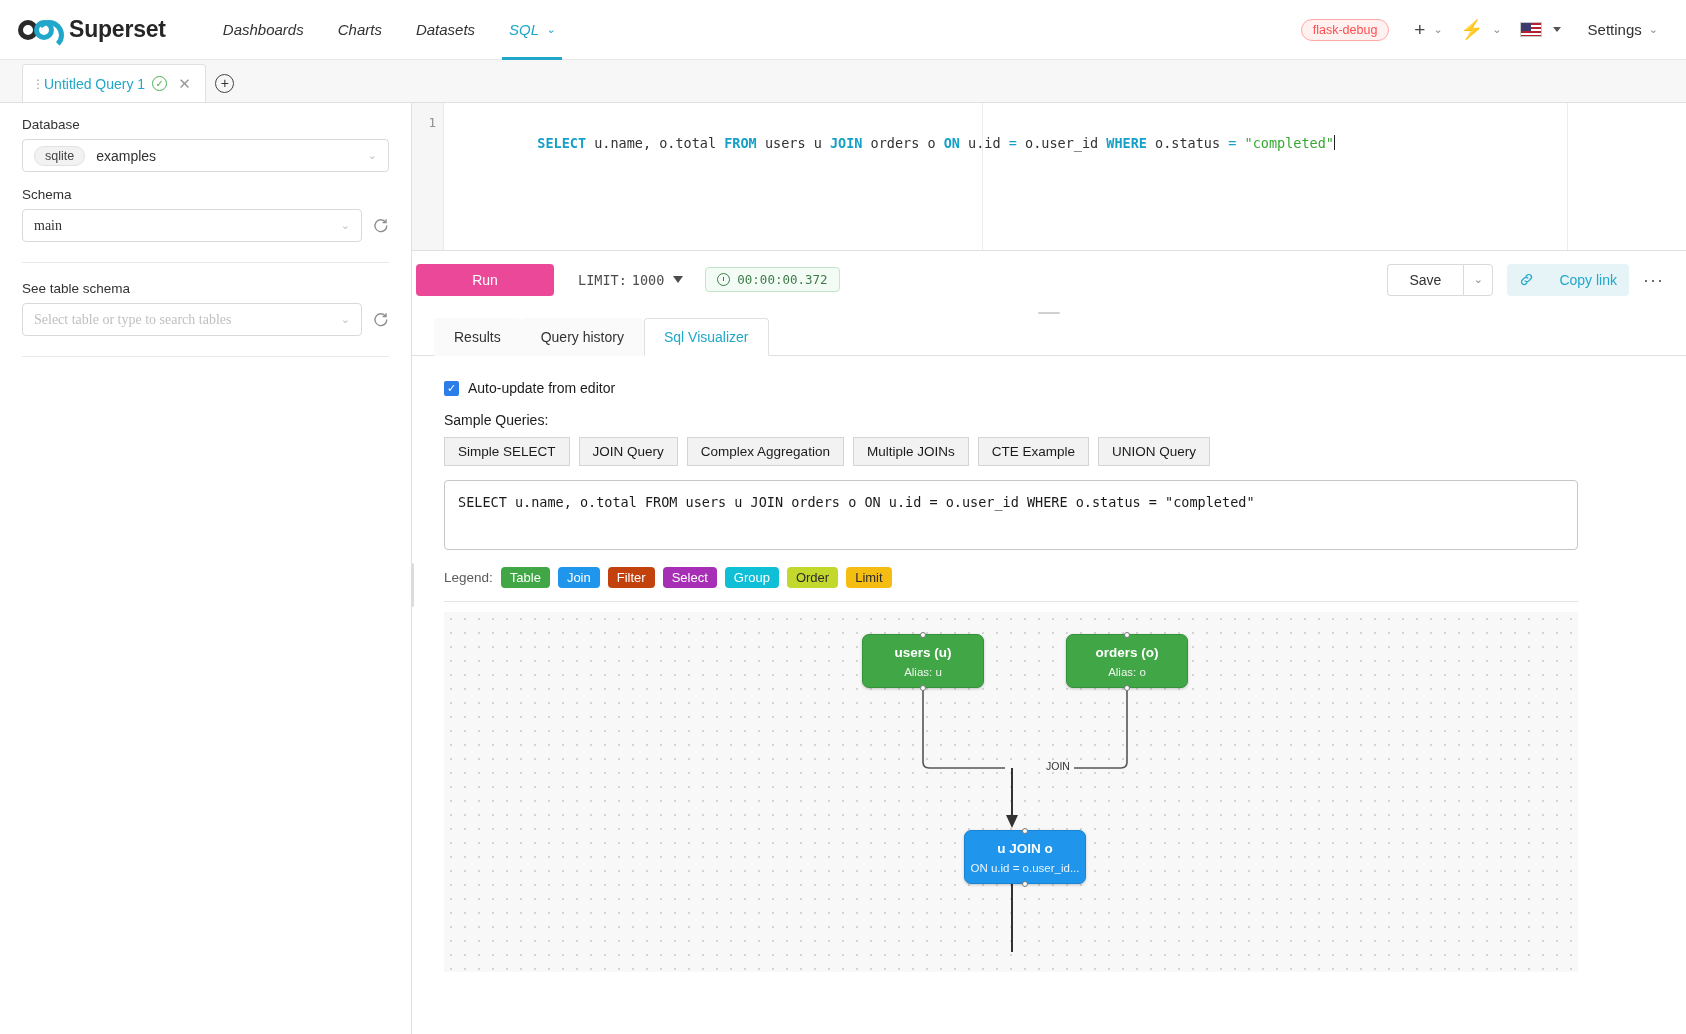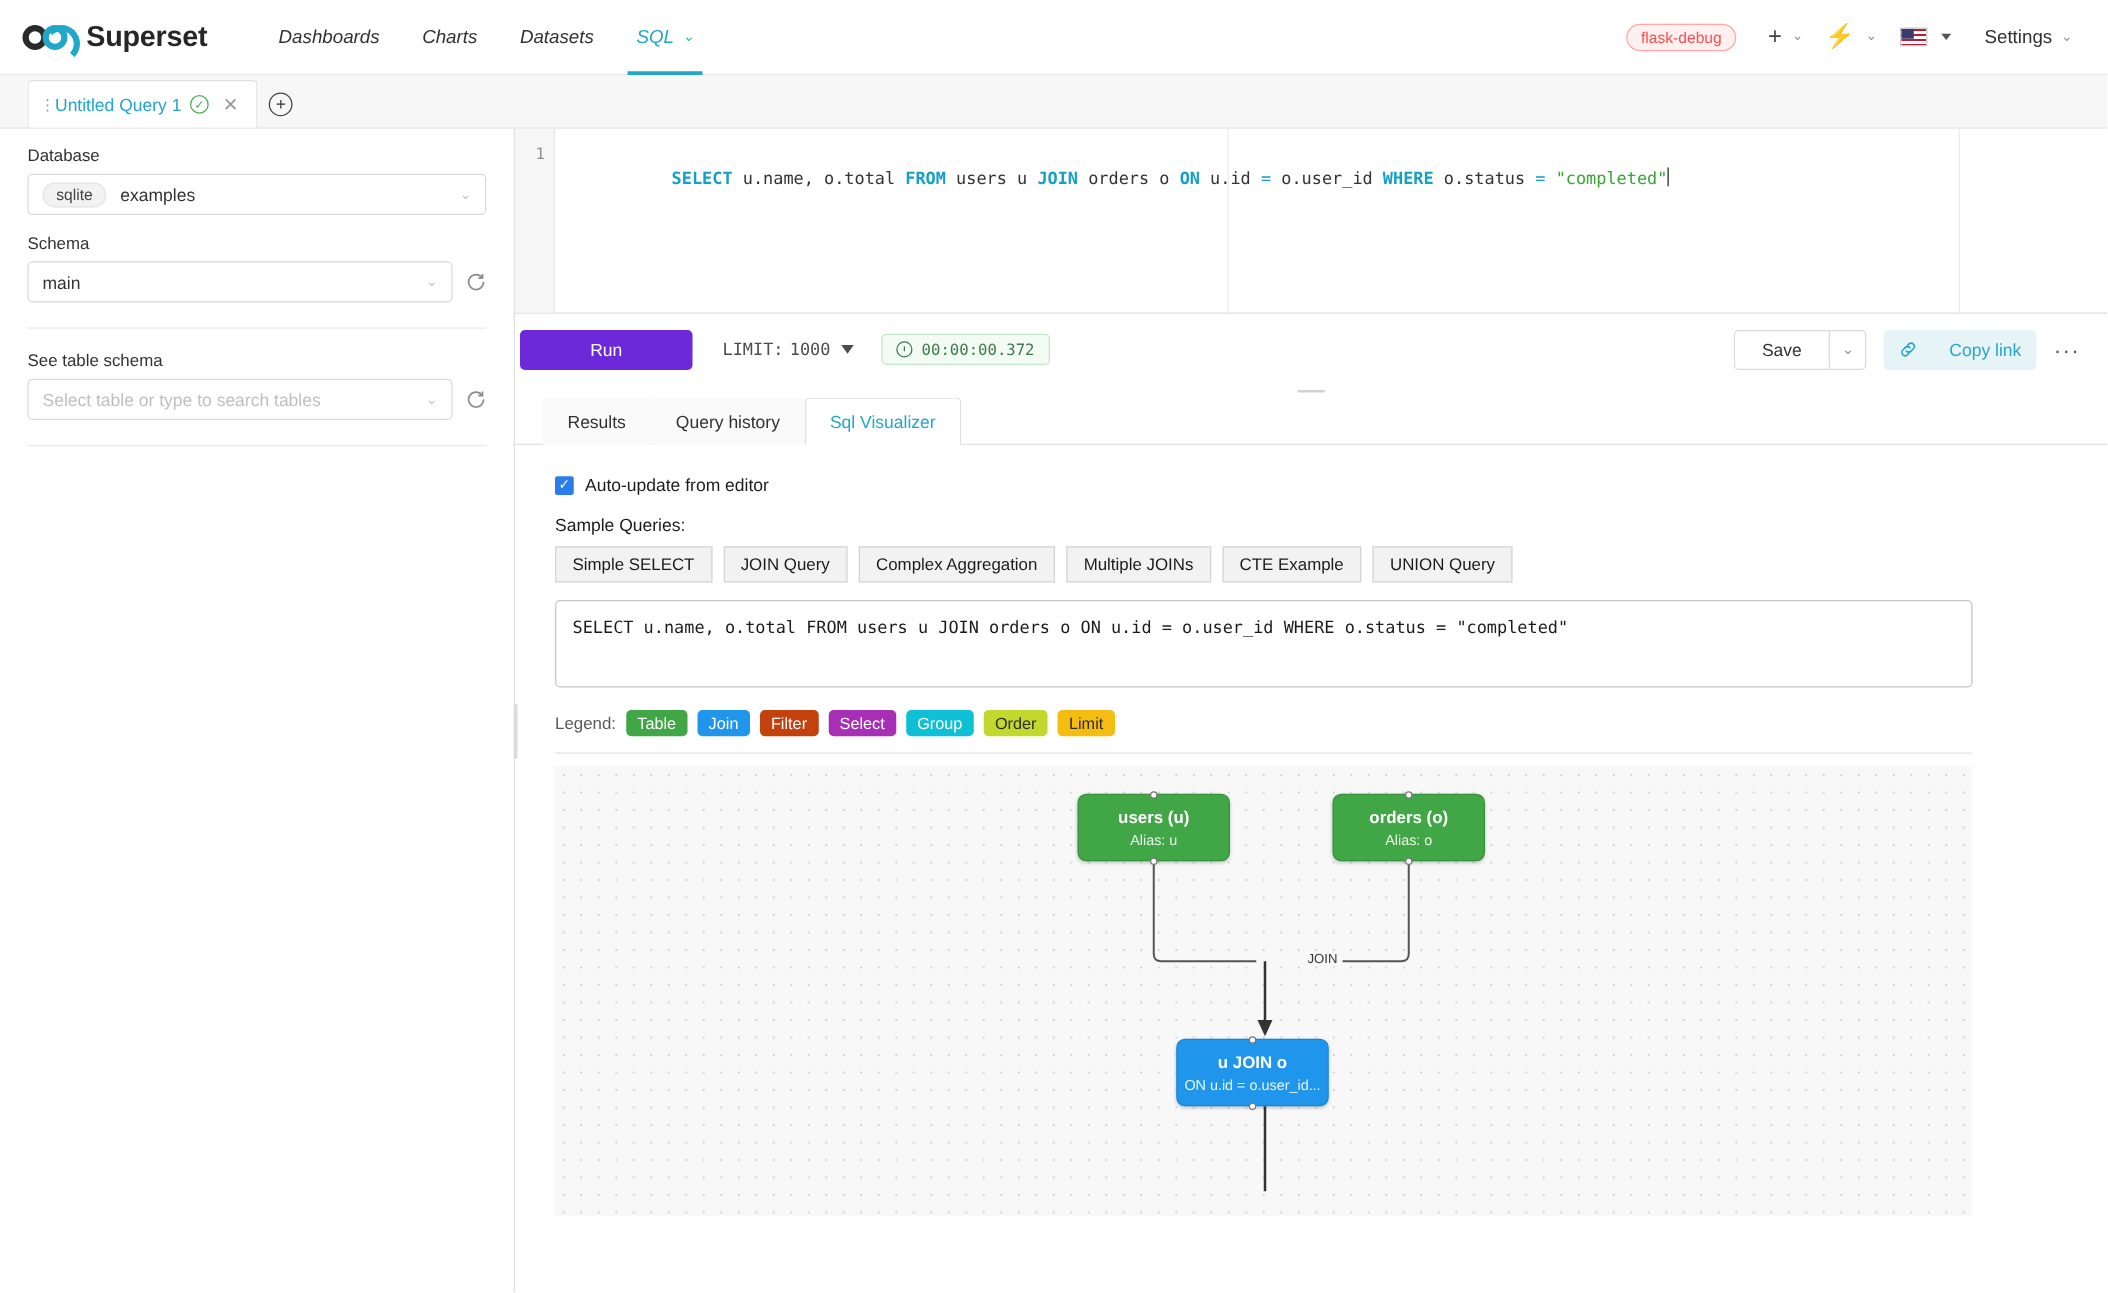--- a/index.html
+++ b/index.html
@@ -100,21 +100,21 @@
     display: flex; align-items: center; padding: 0 11px; font-size: 14px; color: #323232;
     cursor: pointer;
   }
   .select-box .sel-caret { margin-left: auto; color: #bfbfbf; font-size: 11px; }
   .db-chip {
     background: #f2f2f2; border: 1px solid #e2e2e2; border-radius: 12px;
     font-size: 12.5px; padding: 2px 10px; margin-right: 11px; color: #444;
   }
   .placeholder { color: #bfbfbf; }
   .field { margin-bottom: 15px; }
-  .row-with-refresh { display: flex; align-items: center; gap: 10px; }
+  .row-with-refresh { display: flex; align-items: center; gap: 10px; font-family: Liberation Serif, serif; }
   .row-with-refresh .select-box { flex: 1; }
   .refresh-ico {
     width: 17px; height: 17px; color: #8c8c8c; flex: none; cursor: pointer;
   }
   .divider { height: 1px; background: #eaeaea; margin: 20px 0 18px 0; }
   .panel-handle { position: absolute; right: -3px; top: 460px; width: 3px; height: 44px; background: #dcdcdc; border-radius: 2px; }
 
   
   .rightpanel { flex: 1; display: flex; flex-direction: column; background: #fff; overflow: hidden; }
 
@@ -124,21 +124,21 @@
   .code-area { flex: 1; padding: 10px 12px; font-family: "DejaVu Sans Mono", monospace; font-size: 13.5px; line-height: 20px; white-space: pre; }
   .kw { color: #14a0c7; font-weight: bold; }
   .str { color: #36a832; }
   .op { color: #14a0c7; }
   .cursor { display: inline-block; width: 1px; height: 15px; background: #222; vertical-align: -2px; }
   .editor-vline { position: absolute; left: 570px; top: 0; bottom: 0; width: 1px; background: #ececec; }
   .editor-vline2 { position: absolute; left: 1155px; top: 0; bottom: 0; width: 1px; background: #ececec; }
 
   .toolbar { height: 57px; display: flex; align-items: center; padding: 0 22px 0 4px; background: #fff; }
   .run-btn {
-    width: 138px; height: 32px; background: #6d28d9; color: #fff; border: none; border-radius: 4px;
+    width: 138px; height: 32px; background: #ec4899; color: #fff; border: none; border-radius: 4px;
     font-size: 14px; cursor: pointer; font-family: inherit;
   }
   .limit-ctl { display: flex; align-items: center; gap: 5px; margin-left: 24px; font-size: 13.5px; color: #4d4d4d;
     font-family: "DejaVu Sans Mono", monospace; cursor: pointer; }
   .limit-ctl .tri { width: 0; height: 0; border-left: 5px solid transparent; border-right: 5px solid transparent; border-top: 7px solid #4d4d4d; margin-left: 4px; }
   .timer-pill {
     margin-left: 22px; display: flex; align-items: center; gap: 7px;
     border: 1px solid #c3e6cb; background: #f2fbf4; border-radius: 4px;
     padding: 4px 11px; font-family: "DejaVu Sans Mono", monospace; font-size: 12.5px; color: #3f7a4c;
   }
@@ -435,21 +435,21 @@
             <span class="handle bot"></span>
           </div>
 
           <div class="node table-node" style="left:622px; top:22px; width:122px; height:54px;">
             <span class="handle top"></span>
             <div class="n-title">orders (o)</div>
             <div class="n-sub">Alias: o</div>
             <span class="handle bot"></span>
           </div>
 
-          <div class="node join-node" style="left:497px; top:218px; width:122px; height:54px;">
+          <div class="node join-node" style="left:520px; top:218px; width:122px; height:54px;">
             <span class="handle top"></span>
             <div class="n-title">u JOIN o</div>
             <div class="n-sub">ON u.id = o.user_id...</div>
             <span class="handle bot"></span>
           </div>
         </div>
       </div>
     </div>
   </div>
 </div>

